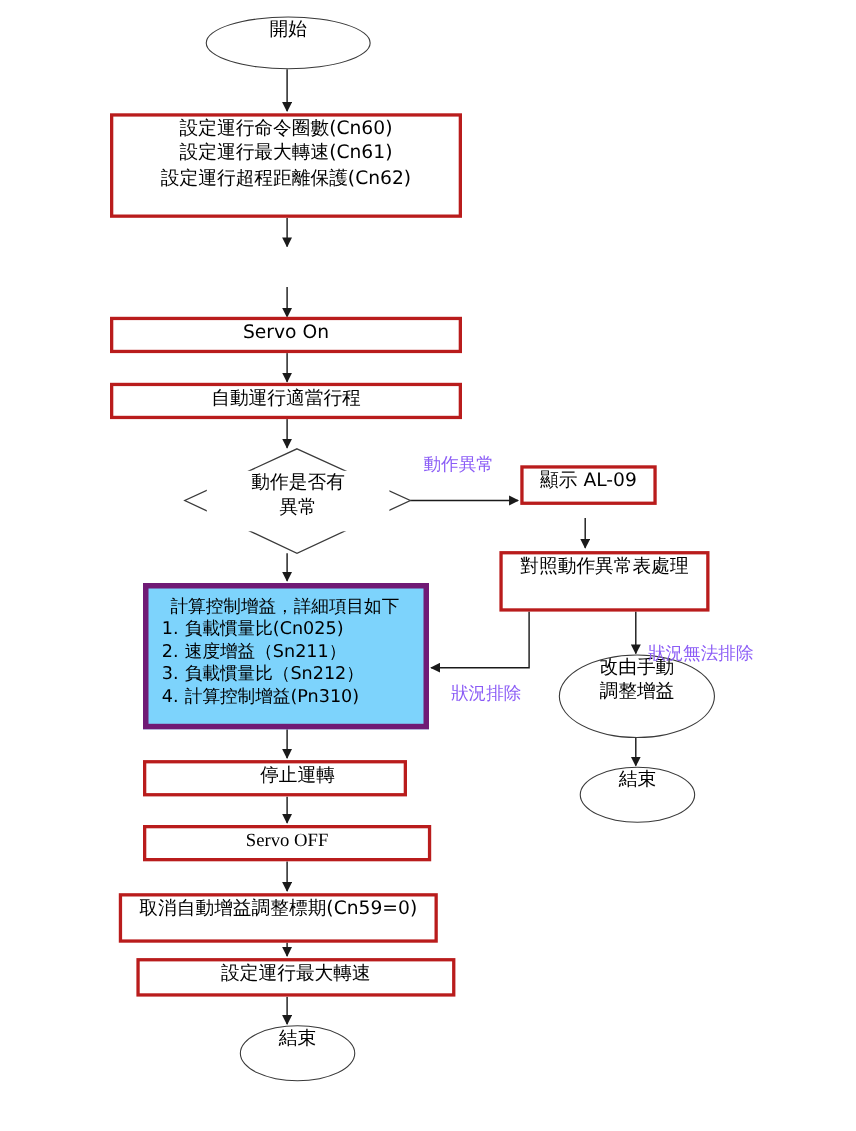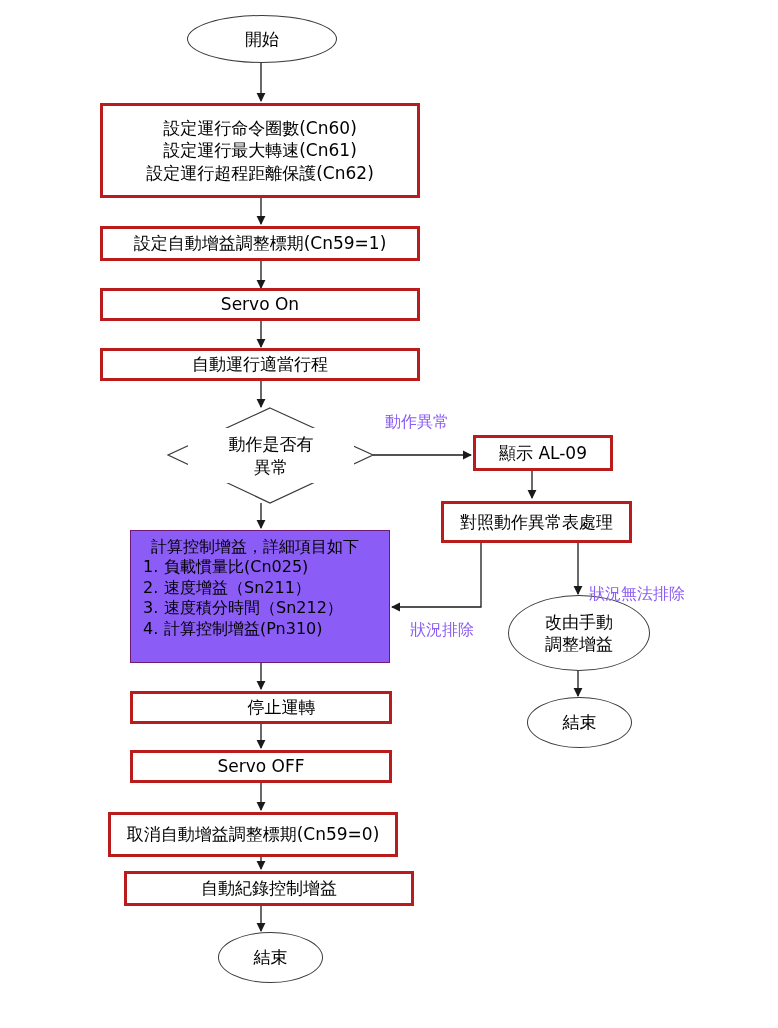--- a/index.html
+++ b/index.html
@@ -23,21 +23,20 @@
     position: absolute;
     left: 0;
     top: 0;
     width: 778px;
     height: 1028px;
   }
   .node {
     position: absolute;
     box-sizing: border-box;
     display: flex;
-    align-items: center;
     justify-content: center;
     text-align: center;
     background: #ffffff;
     color: #000000;
     line-height: 1.32;
     z-index: 2;
   }
   .proc {
     border: 3px solid #b91c1c;
   }
@@ -46,22 +45,22 @@
     border-radius: 50%;
   }
   .node .txt {
     display: block;
     white-space: pre-line;
     font-size: 17px;
   }
   .calc-box {
     position: absolute;
     box-sizing: border-box;
-    border: 1px solid #701a75;
-    background: #8b5cf6;
+    border: 5px solid #701a75;
+    background: #7dd3fc;
     z-index: 2;
     padding: 6px 0 6px 12px;
   }
   .calc-head {
     font-size: 16px;
     line-height: 1.28;
     padding-left: 8px;
   }
   .calc-list {
     margin: 0;
@@ -136,42 +135,39 @@
   <div class="node term" style="left:187px; top:15px; width:150px; height:48px;">
     <span class="txt">開始</span>
   </div>
 
   <div class="node proc" style="left:100px; top:103px; width:320px; height:95px;">
     <span class="txt">設定運行命令圈數(Cn60)
 設定運行最大轉速(Cn61)
 設定運行超程距離保護(Cn62)</span>
   </div>
 
-  <div class="node proc" style="left:100px; top:226px; width:320px; height:35px;">
-    <span class="txt">設定自動增益調整標期(Cn59=1)</span>
-  </div>
 
   <div class="node proc" style="left:100px; top:288px; width:320px; height:33px;">
     <span class="txt">Servo On</span>
   </div>
 
   <div class="node proc" style="left:100px; top:348px; width:320px; height:33px;">
     <span class="txt">自動運行適當行程</span>
   </div>
 
   <div class="node" style="left:188px; top:428px; width:166px; height:55px; border:none;">
     <span class="txt">動作是否有
 異常</span>
   </div>
 
-  <div class="node proc" style="left:473px; top:435px; width:140px; height:36px;">
+  <div class="node proc" style="left:473px; top:423px; width:124px; height:36px;">
     <span class="txt">顯示 AL-09</span>
   </div>
 
-  <div class="node proc" style="left:441px; top:501px; width:191px; height:42px;">
+  <div class="node proc" style="left:454px; top:501px; width:191px; height:55px;">
     <span class="txt">對照動作異常表處理</span>
   </div>
 
   <div class="node term" style="left:508px; top:595px; width:142px; height:76px;">
     <span class="txt">改由手動
 調整增益</span>
   </div>
 
   <div class="node term" style="left:527px; top:697px; width:105px; height:51px;">
     <span class="txt">結束</span>
@@ -183,43 +179,43 @@
       <li>
         <span class="num">1.</span>
         <span>負載慣量比(Cn025)</span>
       </li>
       <li>
         <span class="num">2.</span>
         <span>速度增益（Sn211）</span>
       </li>
       <li>
         <span class="num">3.</span>
-        <span>速度積分時間（Sn212）</span>
+        <span>負載慣量比（Sn212）</span>
       </li>
       <li>
         <span class="num">4.</span>
         <span>計算控制增益(Pn310)</span>
       </li>
     </ul>
   </div>
 
-  <div class="node proc" style="left:130px; top:691px; width:262px; height:33px;padding-left:41px;">
+  <div class="node proc" style="left:130px; top:691px; width:240px; height:33px;padding-left:41px;">
     <span class="txt">停止運轉</span>
   </div>
 
-  <div class="node proc" style="left:130px; top:750px; width:262px; height:33px;">
+  <div class="node proc" style="left:130px; top:750px; width:262px; height:33px;font-family:Liberation Serif, serif;">
     <span class="txt">Servo OFF</span>
   </div>
 
   <div class="node proc" style="left:108px; top:812px; width:290px; height:45px;">
     <span class="txt">取消自動增益調整標期(Cn59=0)</span>
   </div>
 
   <div class="node proc" style="left:124px; top:871px; width:290px; height:35px;">
-    <span class="txt">自動紀錄控制增益</span>
+    <span class="txt">設定運行最大轉速</span>
   </div>
 
   <div class="node term" style="left:218px; top:932px; width:105px; height:51px;">
     <span class="txt">結束</span>
   </div>
 
   <div class="edge-label" style="left:385px; top:412px;">動作異常</div>
   <div class="edge-label" style="left:589px; top:560px;margin-top:24px;">狀況無法排除</div>
   <div class="edge-label" style="left:410px; top:620px;">狀況排除</div>
 

